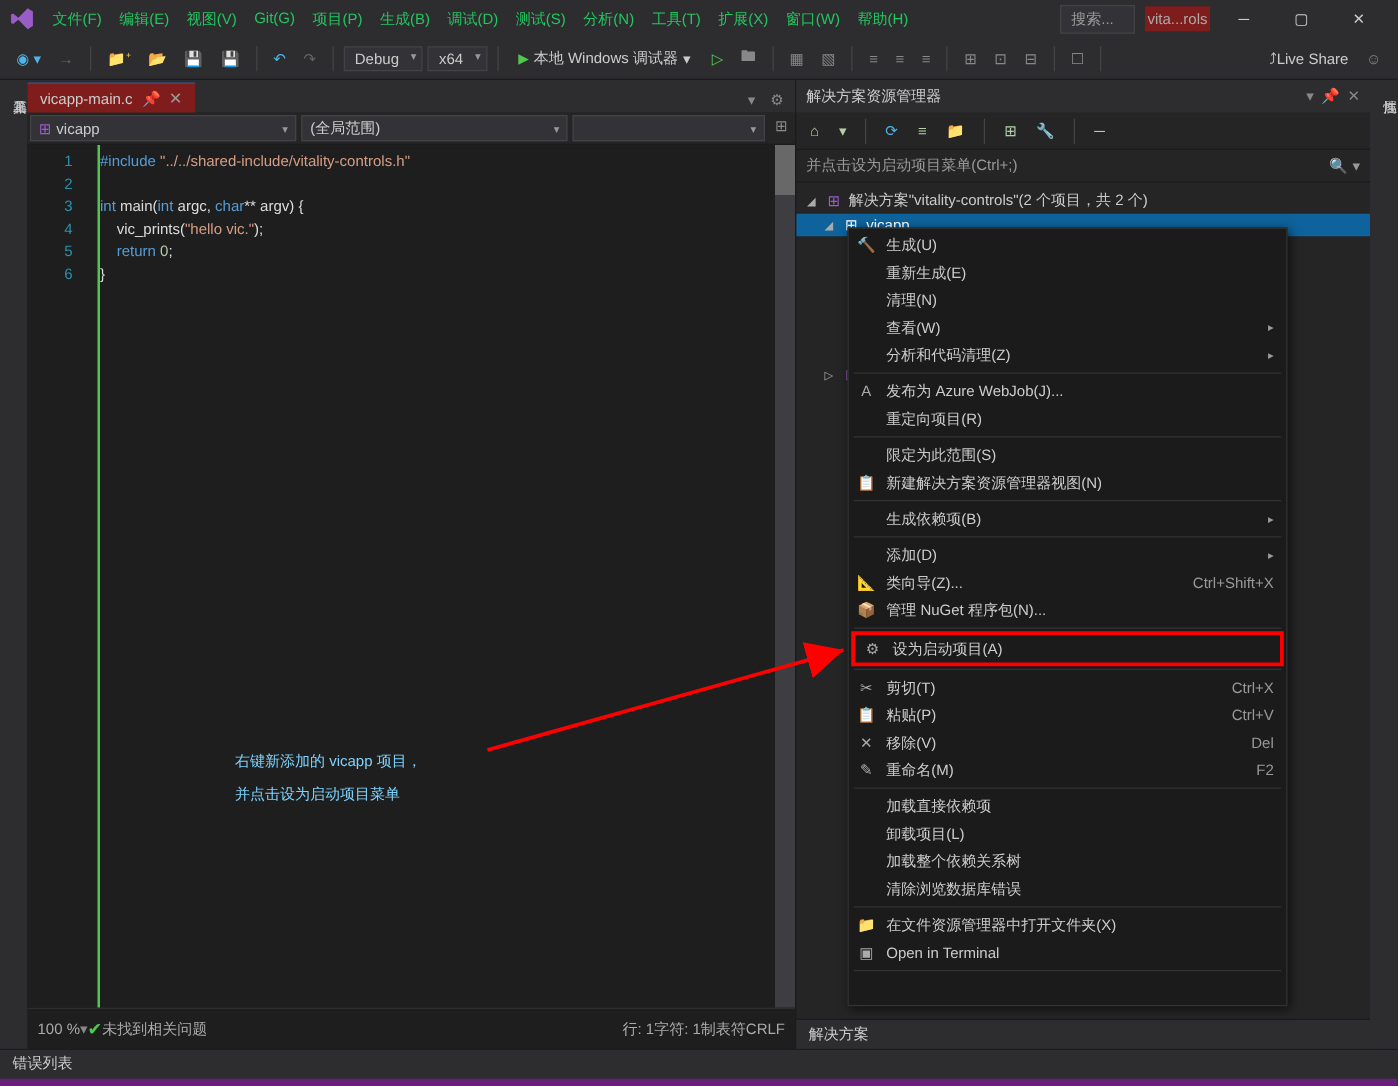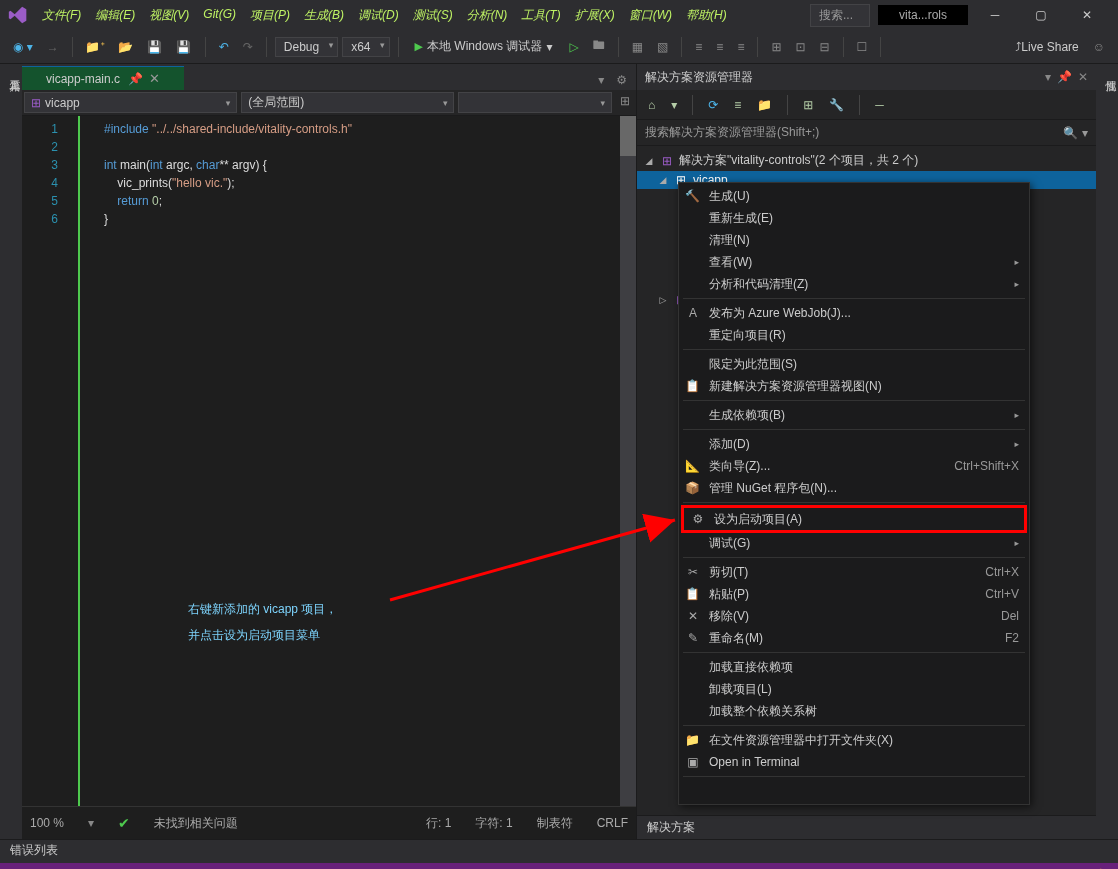--- a/index.html
+++ b/index.html
@@ -1,53 +1,53 @@
 <!DOCTYPE html>
 <html><head>
 <meta charset="utf-8">
 <style>
 * { margin:0; padding:0; box-sizing:border-box; font-family:"Microsoft YaHei","Segoe UI",sans-serif; font-size:12px; }
 body { background:#2d2d30; color:#ccc; width:1118px; height:869px; overflow:hidden; position:relative; }
 .titlebar { height:30px; background:#2d2d30; display:flex; align-items:center; padding:0 8px; }
 .vs-logo { width:20px; height:20px; margin-right:8px; }
 .menu-bar { display:flex; gap:2px; flex:1; }
-.menu-item { padding:4px 6px; color:#bef264; cursor:pointer; white-space:nowrap;font-style:italic; }
+.menu-item { padding:4px 6px; color:#22c55e; cursor:pointer; white-space:nowrap; }
 .search-box { background:#333337; border:1px solid #434346; padding:2px 8px; width:60px; color:#999; margin:0 4px; }
-.title-text { background:#000000; padding:3px 21px; color:#aaa; margin:0 4px; }
+.title-text { background:#7f1d1d; padding:3px 2px; color:#aaa; margin:0 4px; }
 .win-controls { display:flex; gap:0; margin-left:auto; }
 .win-btn { width:46px; height:30px; display:flex; align-items:center; justify-content:center; color:#ccc; }
 .toolbar { height:34px; background:#2d2d30; border-bottom:1px solid #1b1b1c; display:flex; align-items:center; padding:0 8px; gap:4px; }
 .tb-btn { padding:3px 5px; color:#b5cea8; display:flex; align-items:center; }
 .tb-sep { width:1px; height:20px; background:#444; margin:0 4px; }
 .tb-combo { background:#333337; border:1px solid #434346; padding:2px 18px 2px 8px; color:#ccc; position:relative; }
 .tb-combo::after { content:"▾"; position:absolute; right:4px; color:#999; font-size:9px; }
 .debug-btn { display:flex; align-items:center; gap:4px; padding:2px 8px; color:#ccc; }
 .debug-btn .play { color:#4ec94e; font-size:11px; }
 .main-area { display:flex; height:calc(100% - 94px); position:relative; }
 .left-gutter { width:22px; background:#2d2d30; writing-mode:vertical-rl; text-orientation:mixed; padding-top:8px; color:#ccc; font-size:11px; }
 .editor-panel { flex:1; display:flex; flex-direction:column; background:#1e1e1e; min-width:0; }
 .tab-bar { height:26px; background:#2d2d30; display:flex; align-items:flex-end; position:relative; }
-.file-tab { background:#14532d; padding:4px 24px; color:#ccc; display:flex; align-items:center; gap:6px; border-top:1px solid #0e639c; }
+.file-tab { background:#7f1d1d; padding:4px 10px; color:#ccc; display:flex; align-items:center; gap:6px; border-top:1px solid #0e639c; }
 .tab-close { color:#999; font-size:13px; }
 .tab-pin { color:#999; margin-left:2px; }
 .tab-controls { margin-left:auto; display:flex; gap:2px; padding-right:4px; }
 .nav-bar { height:26px; background:#252526; display:flex; border-bottom:1px solid #1b1b1c; }
 .nav-combo { flex:1; background:#333337; border:1px solid #434346; margin:2px; padding:2px 6px; display:flex; align-items:center; color:#ccc; position:relative; }
 .nav-combo::after { content:"▾"; position:absolute; right:6px; color:#999; font-size:9px; }
 .editor-body { flex:1; display:flex; background:#1e1e1e; font-family:Consolas,"Courier New",monospace; font-size:13px; position:relative; }
 .line-numbers { width:46px; text-align:right; padding:4px 10px 4px 4px; color:#2b91af; background:#1e1e1e; line-height:18px; }
 .gutter-marks { width:12px; background:#1e1e1e; border-right:2px solid #4ec94e; }
-.code-content { flex:1; padding:4px 24px; line-height:18px; white-space:pre; color:#dcdcdc; }
+.code-content { flex:1; padding:4px 0; line-height:18px; white-space:pre; color:#dcdcdc; }
 .kw { color:#569cd6; }
 .str { color:#d69d85; }
 .num { color:#b5cea8; }
 .type { color:#569cd6; }
 .editor-scroll { position:absolute; right:0; top:0; width:16px; height:100%; background:#3e3e42; }
 .editor-scroll-thumb { background:#686868; width:100%; height:40px; }
-.status-row { height:15px; background:#1e1e1e; display:flex; align-items:center; padding:16px 8px; color:#aaa; gap:24px; border-top:1px solid #333; font-size:11px; }
+.status-row { height:15px; background:#1e1e1e; display:flex; align-items:center; padding:16px 8px; color:#aaa; gap:0; border-top:1px solid #333; font-size:11px; }
 .status-row .ok { color:#4ec94e; font-size:14px; }
 .status-row .sp { flex:1; }
 .sol-explorer { width:460px; background:#252526; display:flex; flex-direction:column; border-left:1px solid #1b1b1c; }
 .panel-title { height:26px; background:#2d2d30; display:flex; align-items:center; padding:0 8px; color:#ccc; }
 .panel-title .sp { flex:1; }
 .panel-toolbar { height:30px; display:flex; align-items:center; padding:0 6px; gap:6px; border-bottom:1px solid #1b1b1c; }
 .panel-search { height:26px; padding:0 8px; display:flex; align-items:center; background:#252526; border-bottom:1px solid #1b1b1c; color:#999; }
 .tree { flex:1; padding:4px 0; overflow:hidden; }
 .tree-row { display:flex; align-items:center; padding:2px 6px; gap:4px; color:#ccc; }
 .tree-row.highlight { background:#0e639c; color:#fff; }
@@ -209,21 +209,21 @@
       <span class="tb-btn" style="color:#4db4e8">⟳</span>
       <span class="tb-btn">≡</span>
       <span class="tb-btn">📁</span>
       <span class="tb-sep"></span>
       <span class="tb-btn">⊞</span>
       <span class="tb-btn">🔧</span>
       <span class="tb-sep"></span>
       <span class="tb-btn">─</span>
     </div>
     <div class="panel-search">
-      <span>搜索解决方案资源管理器(Shift+;)</span>
+      <span>并点击设为启动项目菜单(Ctrl+;)</span>
       <span style="flex:1"></span>
       <span>🔍 ▾</span>
     </div>
     <div class="tree">
       <div class="tree-row">
         <span class="tree-arrow">◢</span>
         <span class="tree-icon" style="color:#9a5cc6">⊞</span>
         <span>解决方案"vitality-controls"(2 个项目，共 2 个)</span>
       </div>
       <div class="tree-row highlight" style="padding-left:20px">
@@ -313,23 +313,20 @@
       <span class="ctx-icon">📦</span>
       <span>管理 NuGet 程序包(N)...</span>
     </div>
     <div class="ctx-sep"></div>
     <div class="ctx-highlight">
       <div class="ctx-item">
         <span class="ctx-icon">⚙</span>
         <span>设为启动项目(A)</span>
       </div>
     </div>
-    <div class="ctx-item sub">
-      <span>调试(G)</span>
-    </div>
     <div class="ctx-sep"></div>
     <div class="ctx-item">
       <span class="ctx-icon">✂</span>
       <span>剪切(T)</span>
       <span class="ctx-shortcut">Ctrl+X</span>
     </div>
     <div class="ctx-item">
       <span class="ctx-icon">📋</span>
       <span>粘贴(P)</span>
       <span class="ctx-shortcut">Ctrl+V</span>
@@ -346,20 +343,23 @@
     </div>
     <div class="ctx-sep"></div>
     <div class="ctx-item">
       <span>加载直接依赖项</span>
     </div>
     <div class="ctx-item">
       <span>卸载项目(L)</span>
     </div>
     <div class="ctx-item">
       <span>加载整个依赖关系树</span>
+    </div>
+    <div class="ctx-item">
+      <span>清除浏览数据库错误</span>
     </div>
     <div class="ctx-sep"></div>
     <div class="ctx-item">
       <span class="ctx-icon">📁</span>
       <span>在文件资源管理器中打开文件夹(X)</span>
     </div>
     <div class="ctx-item">
       <span class="ctx-icon">▣</span>
       <span>Open in Terminal</span>
     </div>

